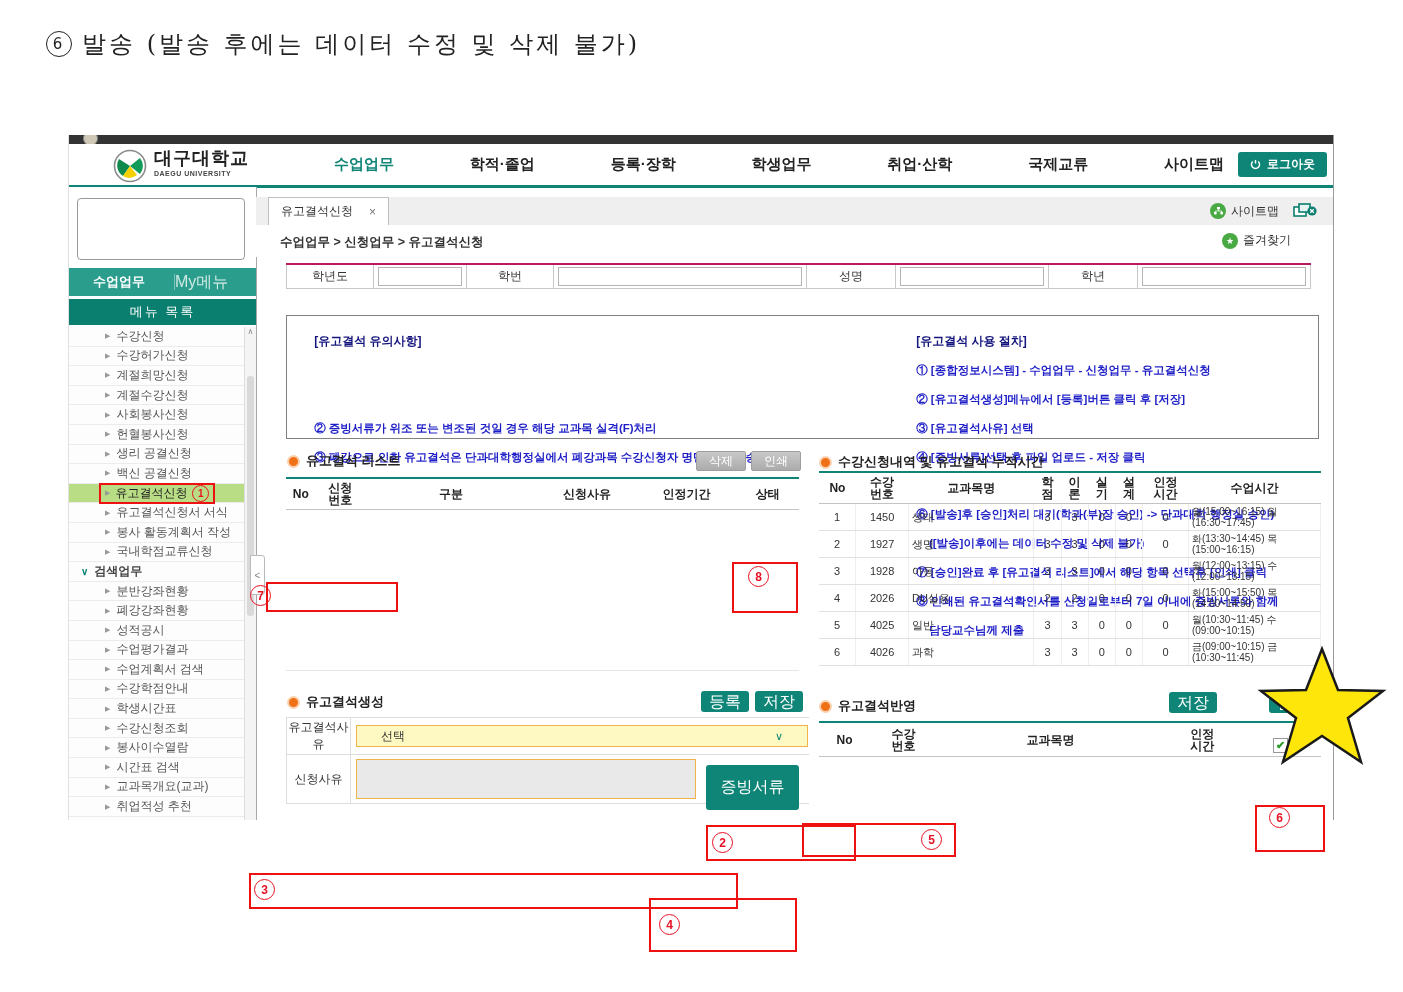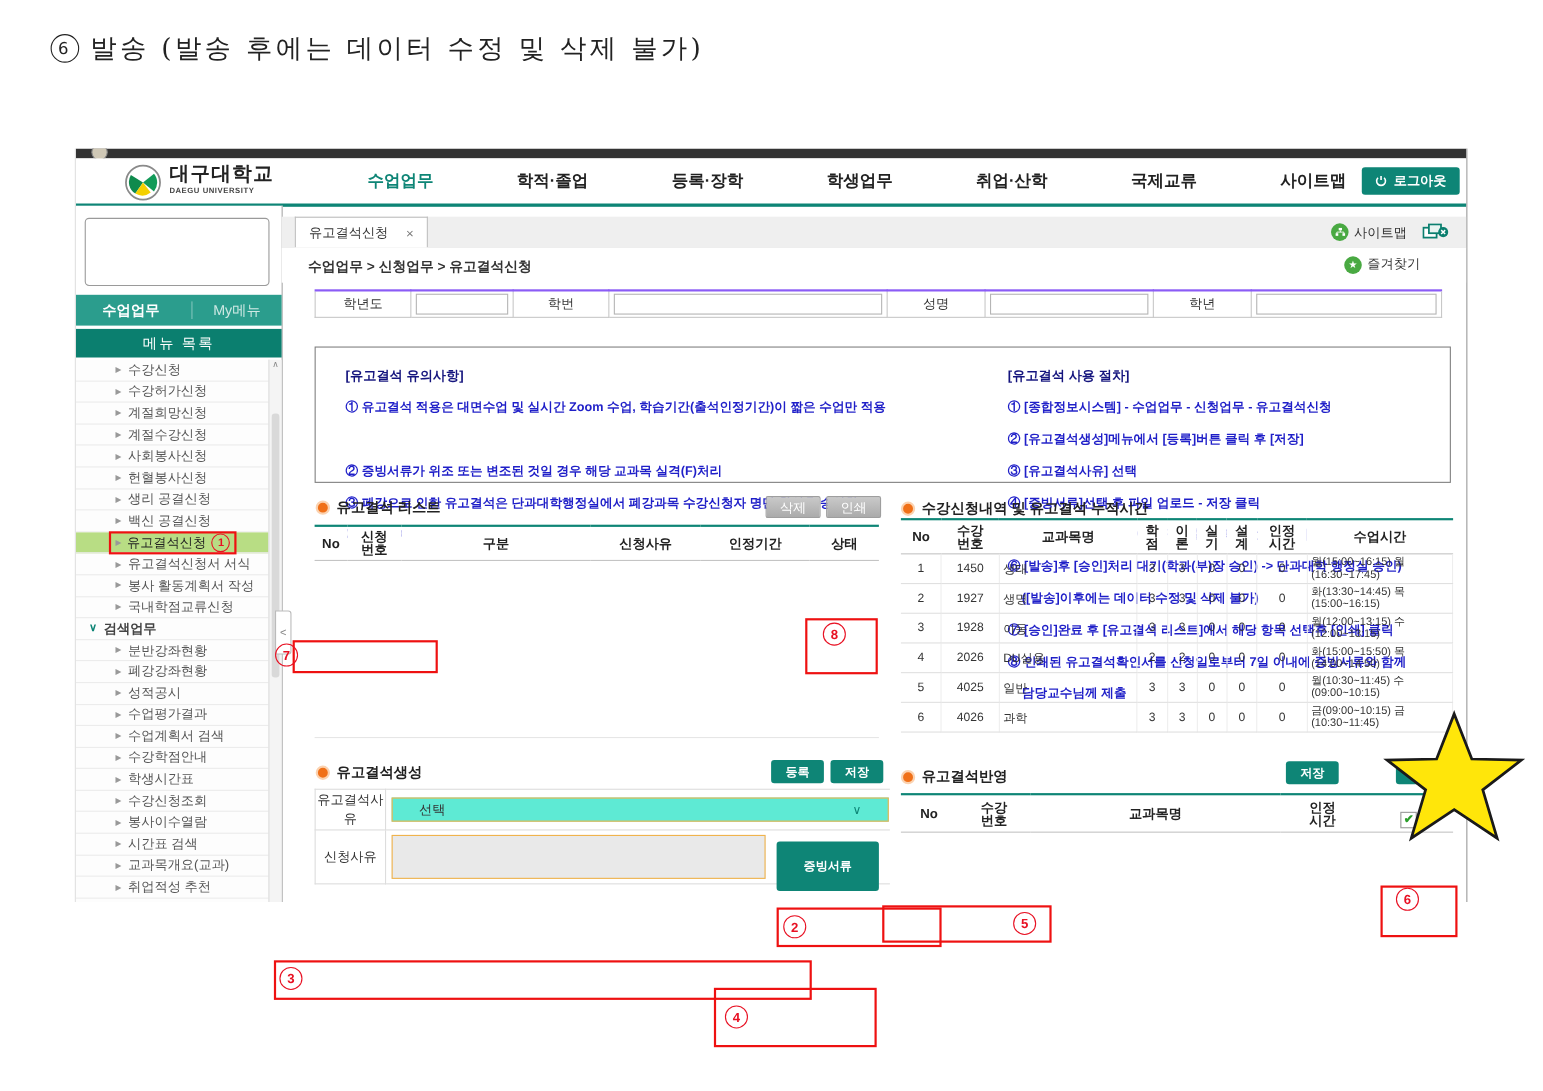--- a/index.html
+++ b/index.html
@@ -22,21 +22,21 @@
   .nav .it{font-size:15px;font-weight:bold;color:#222;cursor:pointer}
   .nav .it.active{color:#0e8576}
   .logout{position:absolute;right:6px;top:8px;background:#0e8576;color:#fff;border:none;border-radius:3px;
     height:25px;padding:0 12px;font-size:12px;font-weight:bold;display:flex;align-items:center;gap:6px;cursor:pointer}
   
   .sidebar{position:absolute;left:0;top:52px;width:187px;height:633px;background:#fff;border-right:1px solid #a8a8a8}
   .profilebox{position:absolute;left:8px;top:11px;width:166px;height:60px;background:#fff;border:1px solid #9a9a9a;border-radius:4px}
   .sbtabs{position:absolute;left:0;top:81px;width:100%;height:28px;background:#2b9d8d;display:flex;align-items:center}
   .sbtabs .t1{color:#fff;font-weight:bold;font-size:13px;padding-left:24px;flex:1}
   .sbtabs .sep{width:1px;height:16px;background:#7fc4ba}
-  .sbtabs .t2{color:#cfe9e4;font-size:13px;flex:1;text-align:center;cursor:pointer}
+  .sbtabs .t2{color:#cfe9e4;font-size:16px;flex:1;text-align:left;cursor:pointer}
   .menuhdr{position:absolute;left:0;top:112px;width:100%;height:26px;background:#0b7f6f;color:#fff;
     font-weight:normal;font-size:13px;display:flex;align-items:center;justify-content:center;letter-spacing:2px}
   .menulist{position:absolute;left:0;top:140px;width:176px;height:493px;background:#fdfdfd;overflow:hidden}
   .mi{height:19.6px;display:flex;align-items:center;padding-left:36px;gap:6px;border-bottom:1px solid #ececec;
     font-size:12px;color:#555;cursor:pointer;box-sizing:border-box}
   .mi .arr{font-size:7px;color:#999}
   .mi.group{padding-left:12px;color:#444;font-weight:bold}
   .mi.group .arr{font-size:10px;color:#0e8576}
   .mi.sel{background:#b8dd84;color:#222}
   .mi.sel .selwrap{display:inline-flex;align-items:center;gap:5px;border:2px solid #ee1111;padding:0 4px;margin-left:-6px}
@@ -51,50 +51,50 @@
     display:flex;align-items:center;gap:16px;padding:0 12px;font-size:12px;color:#333;cursor:pointer}
   .tab .x{color:#777;font-size:12px}
   .tb-right{position:absolute;right:16px;top:0;height:28px;display:flex;align-items:center;gap:14px}
   .tb-right .sm{display:flex;align-items:center;gap:5px;font-size:12px;color:#333;cursor:pointer}
   .crumbrow{position:absolute;left:187px;top:90px;width:1077px;height:32px;background:#fff}
   .crumb{position:absolute;left:24px;top:9px;font-size:12.5px;font-weight:bold;color:#333}
   .fav{position:absolute;right:42px;top:7px;display:flex;align-items:center;gap:5px;font-size:12px;color:#333;cursor:pointer}
   .gcirc{width:16px;height:16px;border-radius:50%;background:#49a942;display:flex;align-items:center;justify-content:center;color:#fff;font-size:9px}
   
   table{border-collapse:collapse}
-  .formtbl{position:absolute;left:217px;top:128px;width:1025px;border-top:2px solid #8b5cf6}
+  .formtbl{position:absolute;left:217px;top:128px;width:1025px;border-top:2px solid #be185d}
   .formtbl td{border:1px solid #c8c8c8;height:23px;font-size:12px;padding:0}
   .formtbl td.lab{text-align:center;color:#333;background:#fff;font-weight:normal}
   .inp{display:block;margin:2px 4px;height:17px;border:1px solid #b5b5b5;background:#fff}
   .inp.center{text-align:center;font-size:12px;line-height:17px}
   
   .notice{position:absolute;left:217px;top:180px;width:1031px;height:122px;border:1px solid #808080;display:flex;background:#fff}
   .ncol{padding:4px 8px;font-size:11.5px;font-weight:bold;color:#1f1fc8;line-height:14.4px;white-space:pre}
   .ncol .ntitle{color:#15157e;font-size:12px}
   .ncol.left{width:586px}
   
   .sect{display:flex;align-items:center;gap:6px;font-size:13px;font-weight:bold;color:#222}
   .bullet{width:9px;height:9px;border-radius:50%;background:#f07018;border:2px solid #fbd2b0;box-sizing:content-box}
   
   .btn-gray{background:linear-gradient(#c9c9c9,#ababab);color:#fff;border:1px solid #9e9e9e;border-radius:2px;
     font-size:12px;height:20px;width:50px;cursor:default}
-  .btn-teal{background:#0e8576;color:#fff;border:none;border-radius:3px;font-size:11px;font-weight:bold;height:21px;width:48px;cursor:pointer}
+  .btn-teal{background:#0e8576;color:#fff;border:none;border-radius:3px;font-size:16px;font-weight:normal;height:21px;width:48px;cursor:pointer}
   
   .gridtbl th{font-size:12px;color:#222;font-weight:bold;white-space:pre-line;line-height:12px;
     border-bottom:1px solid #c4c4c4;padding:3px 1px;background:#fff}
   .gridtbl{border-top:2px solid #0e8576}
   .gridtbl td{font-size:11px;color:#333;border-bottom:1px solid #e0e0e0;border-right:1px solid #eee;padding:2px 3px;text-align:center}
   .gridtbl td.lft{text-align:left}
   .gridtbl td.time{font-size:10px;text-align:left;line-height:11px}
   
   .ctbl td{border:1px solid #ddd;font-size:12px;height:24px}
   .ctbl td.lab{text-align:center;background:#fff;width:95px}
   .oinp{border:1px solid #f0b34c;background:#fff;height:18px}
   .ginp{border:1px solid #f0b34c;background:#e9e9e9}
-  .dd{border:1px solid #f0b34c;background:#5eead4;height:20px;display:flex;align-items:center;justify-content:space-between;
+  .dd{border:1px solid #f0b34c;background:#fef9c3;height:20px;display:flex;align-items:center;justify-content:space-between;
     padding:0 24px;font-size:12px;color:#333;cursor:pointer}
   .dd .ch{color:#0e8576;font-size:11px}
   
   .rcirc{position:absolute;width:19px;height:19px;border:1.7px solid #e81123;border-radius:50%;color:#e81123;
     font-size:12px;font-weight:bold;display:flex;align-items:center;justify-content:center;background:transparent;z-index:40;pointer-events:none}
   .rbox{position:absolute;border:2px solid #ee1111;z-index:38;pointer-events:none}
   .rcirc-inline{display:inline-flex;width:15px;height:15px;border:1.5px solid #e81123;border-radius:50%;color:#e81123;
     font-size:10px;font-weight:bold;align-items:center;justify-content:center}
   .chkbox{width:13px;height:13px;border:1px solid #999;background:#fff;display:inline-flex;align-items:center;justify-content:center;
     font-size:11px;color:#2a9d2a;line-height:11px}
@@ -324,21 +324,21 @@
       <td>
             <span class="inp"></span>
           </td>
     </tr>
   </tbody>
     </table>
 
   <div class="notice">
     <div class="ncol left">
       <span class="ntitle">[유고결석 유의사항]</span><br>
-      <span>① 유고결석 적용은 대면수업 및 실시간 Zoom 수업, 학습기간(출석인정기간)이 짧은 수업만 적용</span><br>
+      <br>
       <br>
       <span>② 증빙서류가 위조 또는 변조된 것일 경우 해당 교과목 실격(F)처리</span><br>
       <span>③ 폐강으로 인한 유고결석은 단과대학행정실에서 폐강과목 수강신청자 명단 확인후 승인함.</span><br>
       <span>④ [발송]이후 날짜 수정 및 취소 불가</span>
     </div>
     <div class="ncol">
       <span class="ntitle">[유고결석 사용 절차]</span><br>
       <span>① [종합정보시스템] - 수업업무 - 신청업무 - 유고결석신청</span><br>
       <span>② [유고결석생성]메뉴에서 [등록]버튼 클릭 후 [저장]</span><br>
       <span>③ [유고결석사유] 선택</span><br>

